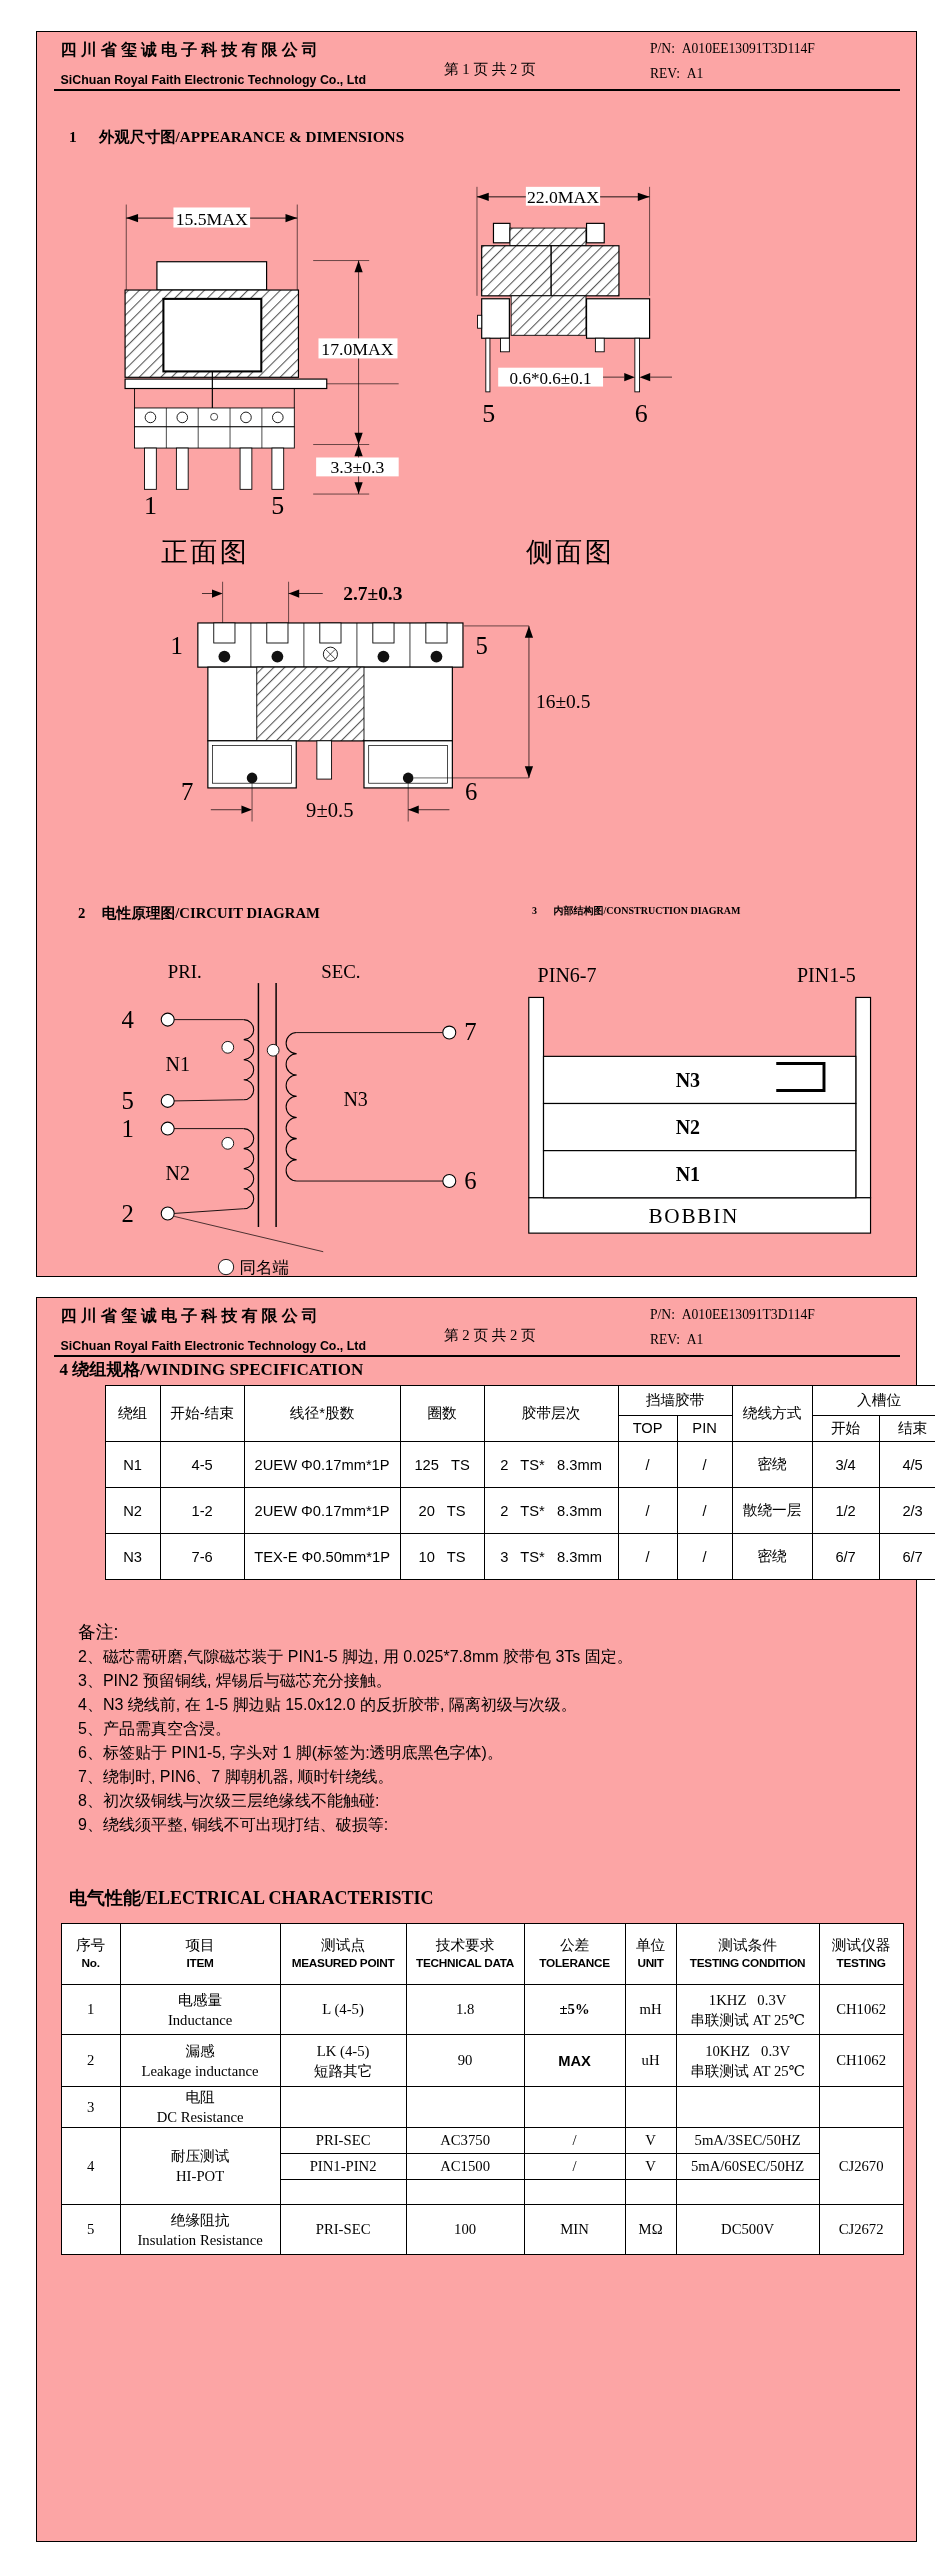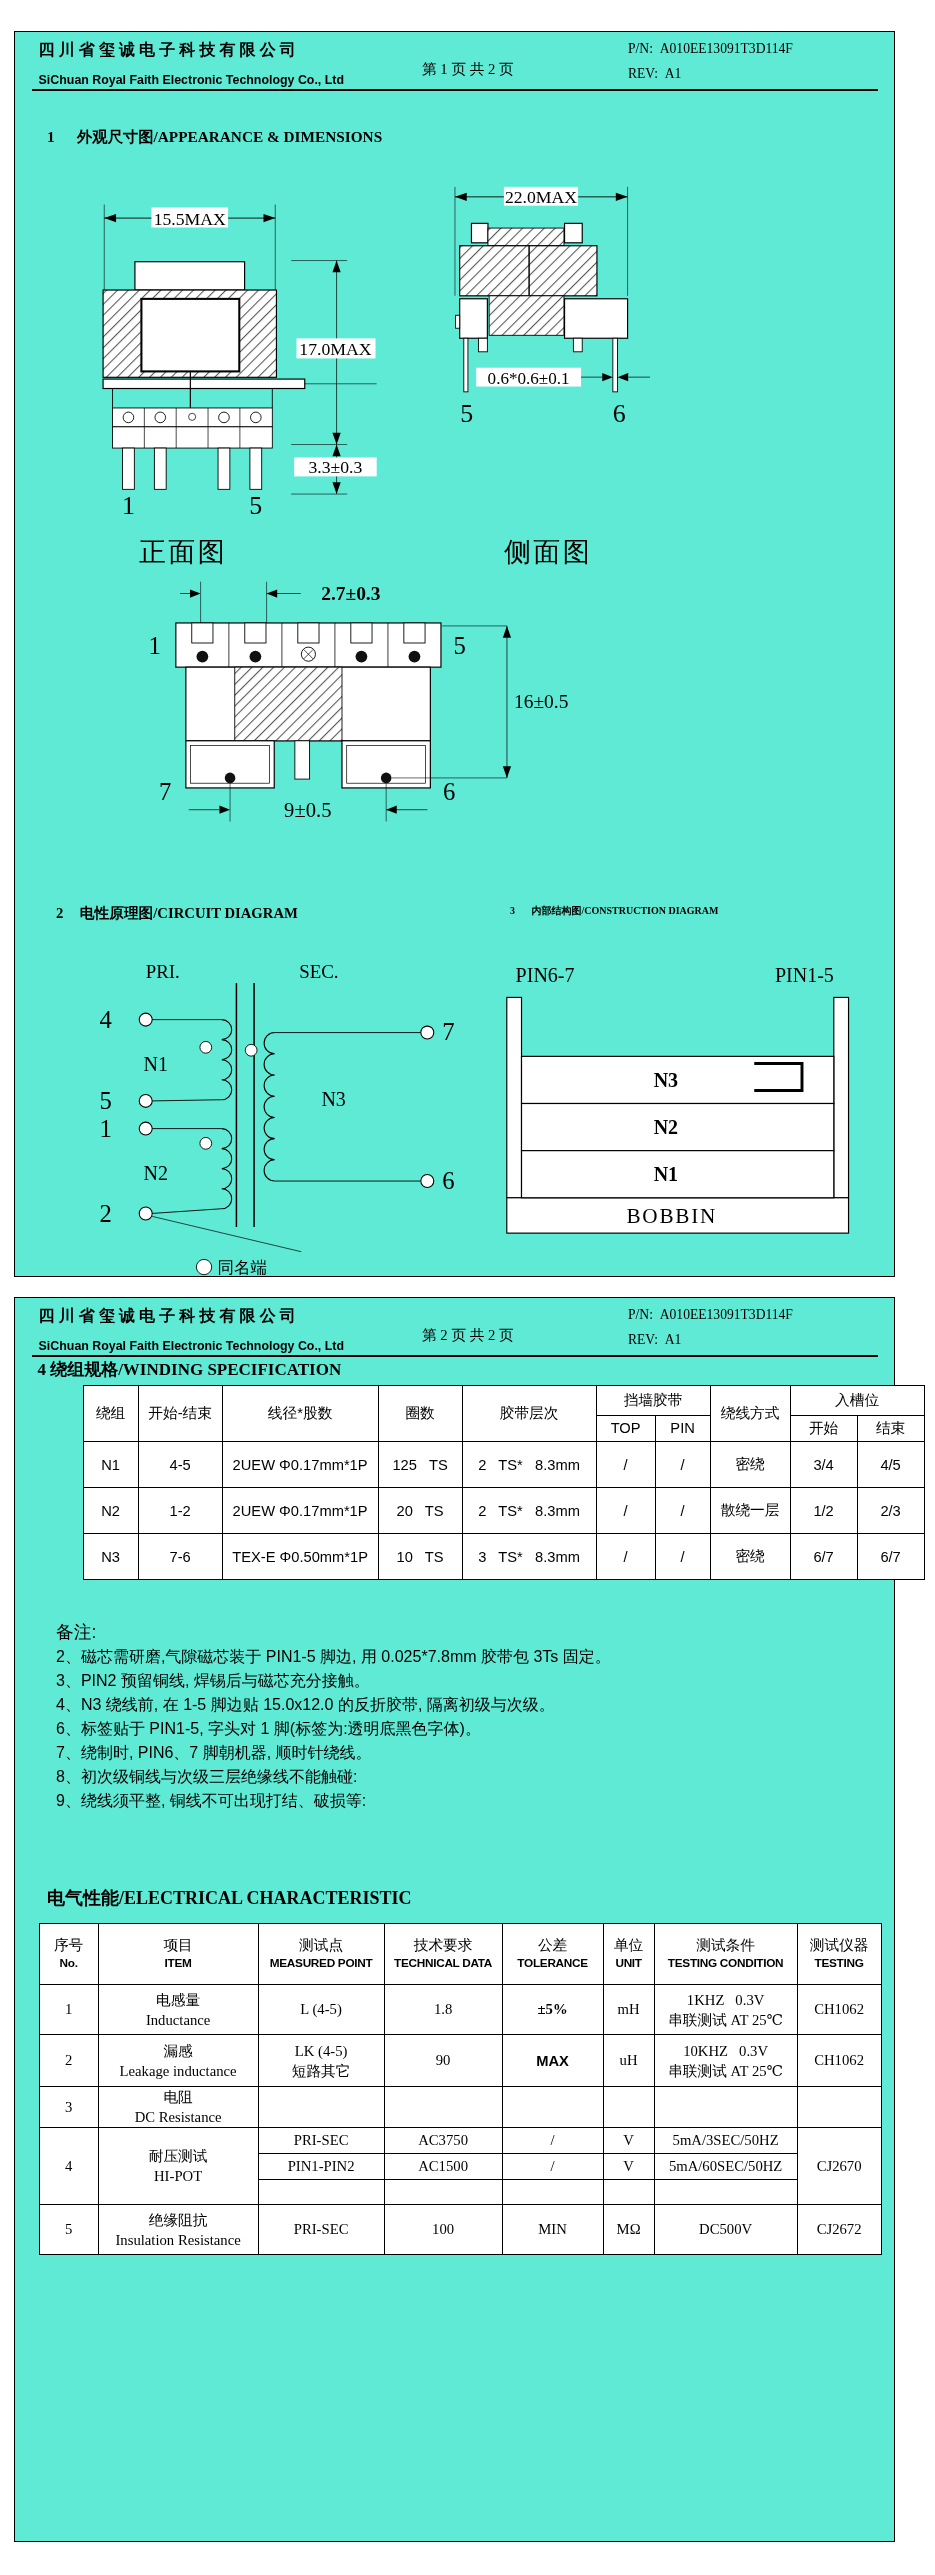--- a/index.html
+++ b/index.html
@@ -1,18 +1,18 @@
 <!DOCTYPE html>
 <html style="font-size:9.4px"><head>
 <meta charset="utf-8">
 <style>
   html,body{margin:0;padding:0;background:#fff;}
   body{width:935px;height:2576px;position:relative;color:#000;
        font-family:"Liberation Serif","DejaVu Serif",serif;}
-  .page{position:absolute;left:14px;width:879px;border:1.2px solid #000;background:#5eead4;}
+  .page{position:absolute;left:36px;width:879px;border:1.2px solid #000;background:#fca5a5;}
   #page1{top:31px;height:1244px;}
   #page2{top:1297px;height:1243px;}
   .abs{position:absolute;}
   .company-cn{left:23.6px;top:8.3px;font-size:16px;font-weight:bold;letter-spacing:4.1px;white-space:nowrap;}
   .company-en{left:23.6px;top:41px;font-size:12.4px;font-weight:bold;
       font-family:"Liberation Sans","DejaVu Sans",sans-serif;white-space:nowrap;}
   .page-label{left:407px;top:28px;font-size:14.7px;white-space:nowrap;}
   .pn-line{left:613px;top:9.4px;font-size:13.6px;white-space:nowrap;}
   .rev-line{left:613px;top:34px;font-size:13.6px;white-space:nowrap;}
   .header-rule{left:16.5px;right:16.5px;top:57px;height:2.4px;background:#000;}
@@ -353,20 +353,21 @@
       </tr>
     </tbody>
       </table>
   </div>
 
   <div class="abs notes-title">备注:</div>
   <div class="abs notes" style="top:347px;">
     <div class="note-line">2、磁芯需研磨,气隙磁芯装于 PIN1-5 脚边, 用 0.025*7.8mm 胶带包 3Ts 固定。</div>
     <div class="note-line">3、PIN2 预留铜线, 焊锡后与磁芯充分接触。</div>
     <div class="note-line">4、N3 绕线前, 在 1-5 脚边贴 15.0x12.0 的反折胶带, 隔离初级与次级。</div>
+    <div class="note-line">5、产品需真空含浸。</div>
     <div class="note-line">6、标签贴于 PIN1-5, 字头对 1 脚(标签为:透明底黑色字体)。</div>
     <div class="note-line">7、绕制时, PIN6、7 脚朝机器, 顺时针绕线。</div>
     <div class="note-line">8、初次级铜线与次级三层绝缘线不能触碰:</div>
     <div class="note-line">9、绕线须平整, 铜线不可出现打结、破损等:</div>
   </div>
 
   <div class="abs big-title" style="left:32px;top:588px;">电气性能/ELECTRICAL CHARACTERISTIC</div>
 
   <div class="abs" style="left:23.6px;top:625px;">
     <table class="et">

